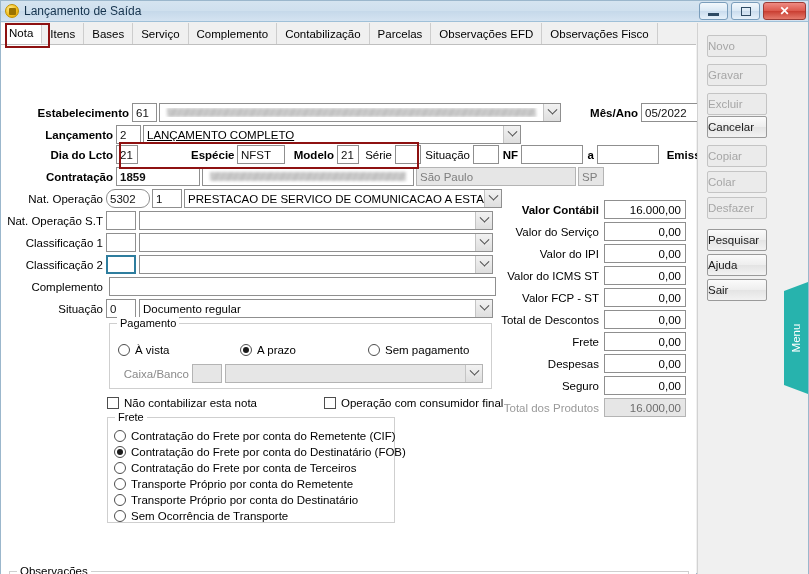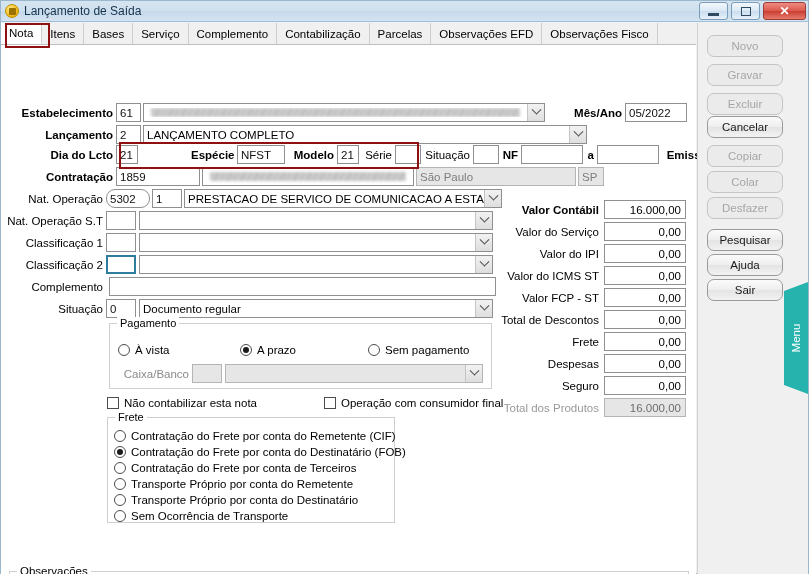--- a/index.html
+++ b/index.html
@@ -193,26 +193,26 @@
   .tot-val.gray { background: #e6e6e6; border-color: #b4b4b4; color: #6d6d6d; }
 
   
   .side {
     position: absolute; left: 696px; top: 22px;
     width: 111px; height: 551px;
     background: #f0f0f0;
     border-left: 1px solid #d2d2d2;
   }
   .sbtn {
-    position: absolute; left: 9px; width: 76px; height: 22px;
+    position: absolute; left: 9px; width: 60px; height: 22px;
     border: 1px solid #9a9a9a;
     background: linear-gradient(to bottom,#fbfbfb,#eeeeee 48%,#e4e4e4 52%,#f2f2f2);
-    display: flex; align-items: center; justify-content: center;
+    display: flex; align-items: center; 
     font-size: 11.5px; color: #1a1a1a; cursor: pointer;
-    border-radius: 7px;
+    border-radius: 2px;
   }
   .sbtn.disabled {
     color: #a6a6a6;
     background: #ebebeb;
     border-color: #c4c4c4;
     cursor: default;
   }
 
   
   .menutab {
@@ -290,37 +290,37 @@
         <span>Observações EFD</span>
       </div>
     <div class="tab">
         <span>Observações Fisco</span>
       </div>
     <div class="tabs-fill"></div>
   </div>
 
   <div class="form-pane">
 
-    <div class="row" style="left:0; top:58px;">
+    <div class="row" style="left:0; top:58px;padding-left:16px;">
       <div class="lbl bold" style="width:115px;">Estabelecimento</div>
       <input class="f" style="width: 25px;" value="61">
       <div class="combo" style="width:402px; margin-left:2px;">
         <div class="ctext">
             <div class="redacted"></div>
           </div>
         <div class="arrow"></div>
       </div>
       <div class="lbl bold" style="width:80px;">Mês/Ano</div>
       <input class="f" style="width: 62px;" value="05/2022">
     </div>
 
     <div class="row" style="left:0; top:80px;">
       <div class="lbl bold" style="width:115px;">Lançamento</div>
       <input class="f" style="width: 25px;" value="2">
-      <div class="combo" style="width:444px; margin-left:2px;">
+      <div class="combo" style="width:378px; margin-left:2px;text-decoration:underline;">
         <div class="ctext">LANÇAMENTO COMPLETO</div>
         <div class="arrow"></div>
       </div>
     </div>
 
     <div class="row" style="left:0; top:100px;">
       <div class="lbl bold" style="width:115px;">Dia do Lcto</div>
       <input class="f" style="width: 22px;" value="21">
       <div class="lbl bold" style="width:52px; padding-left:6px;margin-left:47px;">Espécie</div>
       <input class="f" style="width: 48px;" value="NFST">
@@ -333,21 +333,21 @@
       <div class="lbl bold" style="width:22px;">NF</div>
       <input class="f" style="width: 62px;" value="">
       <div class="lbl bold" style="width:14px;">a</div>
       <input class="f" style="width: 62px;" value="">
       <div class="lbl bold" style="width:58px;">Emissão</div>
       <input class="f" style="width: 66px;" value="21/05/2022">
     </div>
 
     <div class="row" style="left:0; top:122px;">
       <div class="lbl bold" style="width:115px;">Contratação</div>
-      <div class="fakein num" style="width:84px;">1859</div>
+      <div class="fakein num" style="width:84px;font-weight:bold;">1859</div>
       <div class="fakein" style="width:212px; margin-left:2px;">
           <div class="redacted"></div>
         </div>
       <div class="fakein gray" style="width:160px; margin-left:2px;">São Paulo</div>
       <div class="fakein gray" style="width:26px; margin-left:2px;">SP</div>
     </div>
 
     <div class="row" style="left:0; top:144px;">
       <div class="lbl" style="width:105px;">Nat. Operação</div>
       <input class="f" style="width: 44px; border-radius: 9px;" value="5302">

